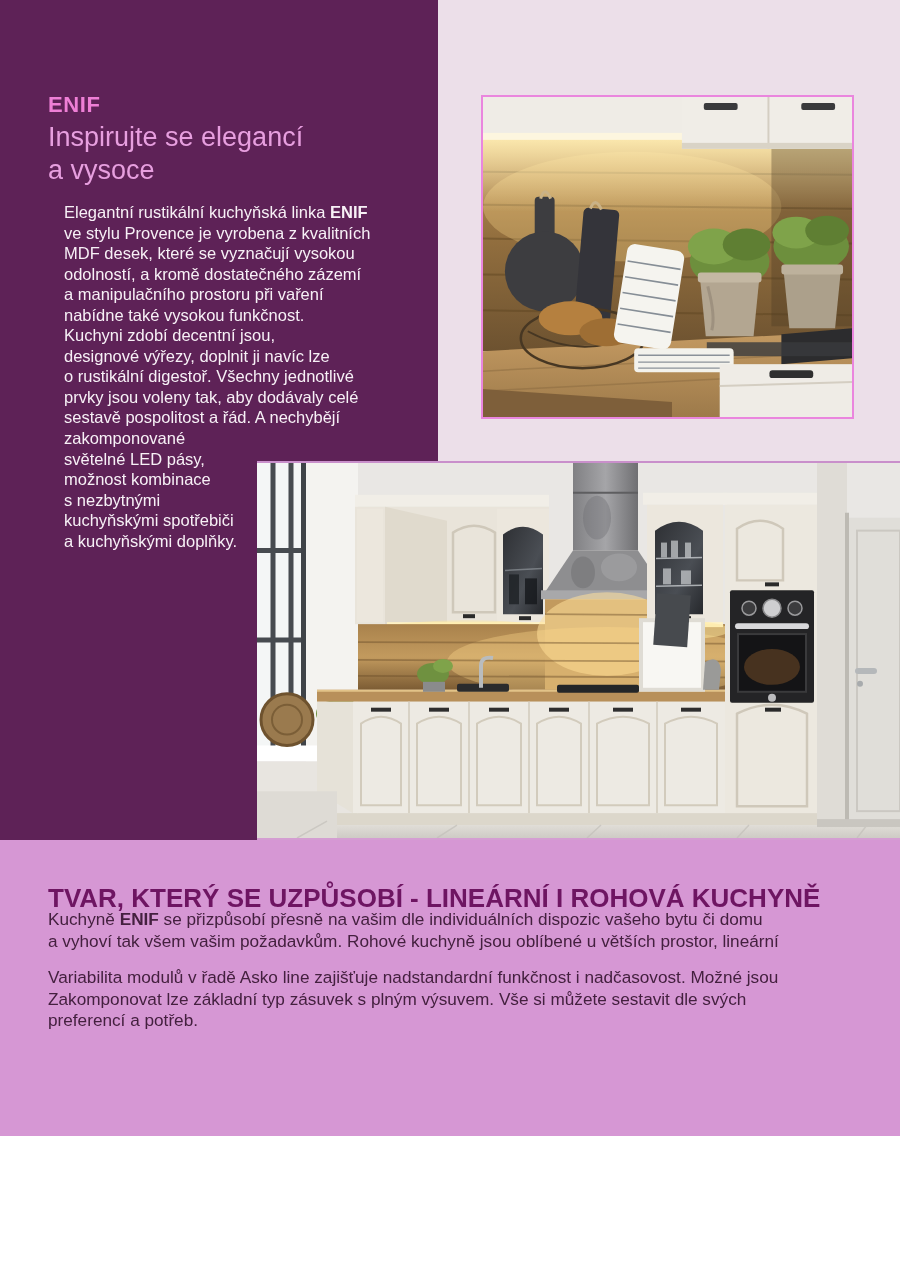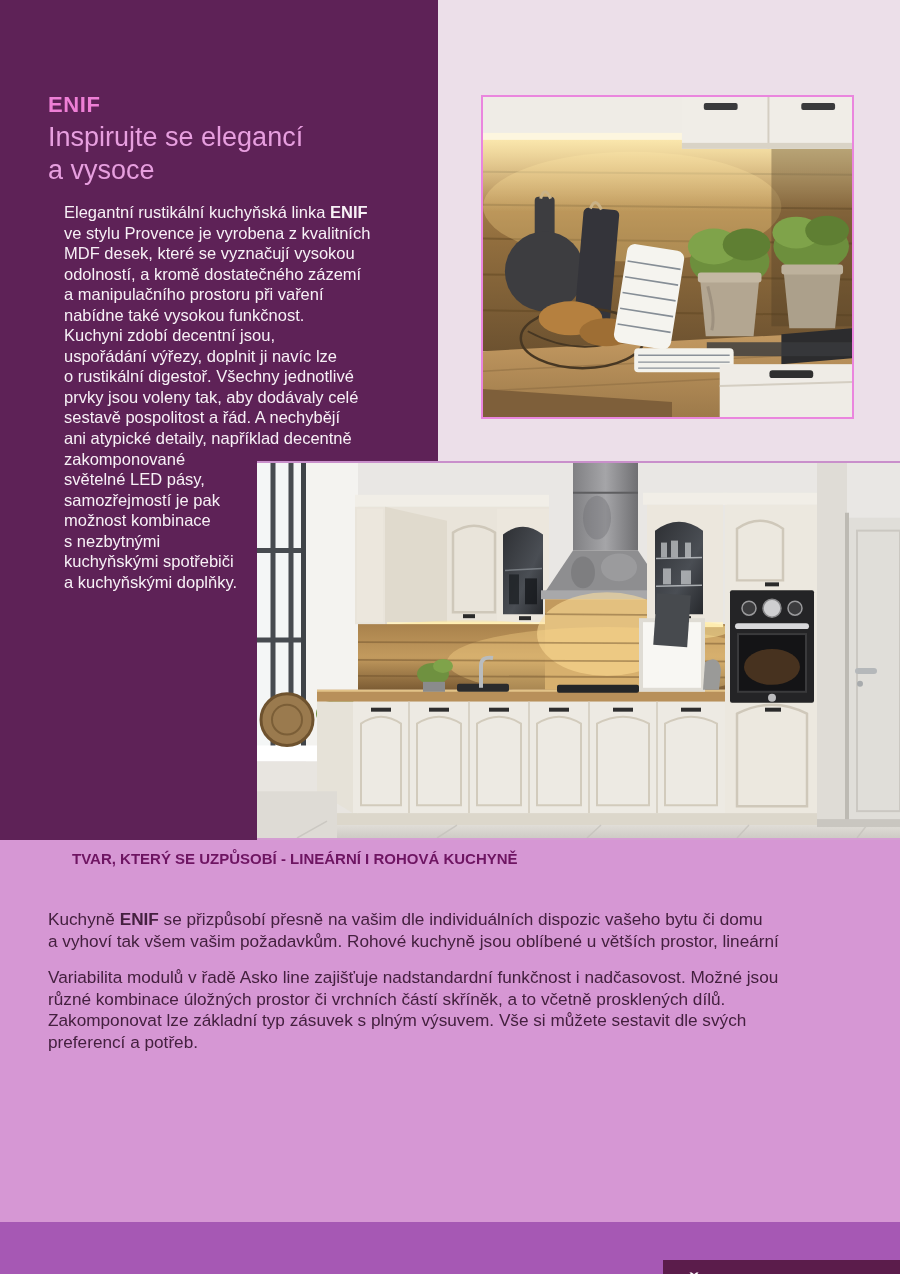--- a/index.html
+++ b/index.html
@@ -1,17 +1,17 @@
 <!DOCTYPE html>
 <html style="--block: #5e2257; --page_bg: #ecdfe9; --section_bg: #d697d4; --band: #a658b4; --badge_bg: #5b1c4b; --photo_border: #ea86de; --title_pink: #ee7fd6; --subtitle_pink: #e79fdf; --heading_purple: #6e1562; --body_dark: #44203f;"><head>
 <meta charset="utf-8">
 <style>
   html,body{margin:0;padding:0;}
   body{font-family:"Liberation Sans", sans-serif;}
-  #page{position:relative;width:900px;height:1274px;overflow:hidden;background:var(--page_bg,#ecdfe9);}
+  #page{position:relative;width:900px;height:1136px;overflow:hidden;background:var(--page_bg,#ecdfe9);}
   .abs{position:absolute;}
   .b{font-weight:700;}
 
   
   .hero-block{left:0;top:0;width:438px;height:842px;background:var(--block,#5e2257);}
   .section-bottom{left:0;top:840px;width:900px;height:382px;background:var(--section_bg,#d697d4);}
   .band{left:0;top:1222px;width:900px;height:52px;background:var(--band,#a658b4);}
   .badge{left:663px;top:1260px;width:237px;height:52px;background:var(--badge_bg,#5b1c4b);
          display:flex;align-items:center;justify-content:center;}
   .badge .slogan{color:#ffffff;font-weight:700;font-size:24px;letter-spacing:.2px;}
@@ -21,21 +21,21 @@
   .hero-subtitle{left:48px;top:121px;font-size:27px;line-height:33px;color:var(--subtitle_pink,#e79fdf);}
   .hero-body{left:48px;top:202px;font-size:16.5px;line-height:20.55px;color:#f7f0f6;}
   .hero-body div{white-space:nowrap;margin-left:16px;}
 
   
   .photo-top{left:481px;top:95px;width:373px;height:324px;border:2px solid var(--photo_border,#ea86de);box-sizing:border-box;}
   .photo-mid{left:257px;top:461px;width:643px;height:379px;border-top:2px solid #c98fcb;border-bottom:2px solid #d49ed2;box-sizing:border-box;}
   .photo-top svg,.photo-mid svg{display:block;width:100%;height:100%;}
 
   
-  .bottom-heading{left:48px;top:850px;font-size:15px;font-weight:700;color:var(--heading_purple,#6e1562);margin-left:24px;}
+  .bottom-heading{left:48px;top:883px;font-size:26px;font-weight:700;color:var(--heading_purple,#6e1562);}
   .bottom-text{left:48px;top:909px;font-size:17.2px;line-height:21.6px;color:var(--body_dark,#44203f);}
   .bottom-text .par{margin-bottom:15px;}
   .bottom-text div{white-space:nowrap;}
 </style>
 </head>
 <body>
 
 <div id="page">
 
   <div class="abs hero-block"></div>
@@ -48,28 +48,26 @@
       <div>a vysoce</div>
     </div>
   <div class="abs hero-body">
       <div><span>Elegantní rustikální kuchyňská linka </span><span class="b">ENIF</span></div>
       <div><span>ve stylu Provence je vyrobena z kvalitních</span></div>
       <div><span>MDF desek, které se vyznačují vysokou</span></div>
       <div><span>odolností, a kromě dostatečného zázemí</span></div>
       <div><span>a manipulačního prostoru při vaření</span></div>
       <div><span>nabídne také vysokou funkčnost.</span></div>
       <div><span>Kuchyni zdobí decentní jsou,</span></div>
-      <div><span>uspořádání výřezy, doplnit ji navíc lze</span></div>
+      <div><span>designové výřezy, doplnit ji navíc lze</span></div>
       <div><span>o rustikální digestoř. Všechny jednotlivé</span></div>
       <div><span>prvky jsou voleny tak, aby dodávaly celé</span></div>
       <div><span>sestavě pospolitost a řád. A nechybějí</span></div>
-      <div><span>ani atypické detaily, například decentně</span></div>
       <div><span>zakomponované</span></div>
       <div><span>světelné LED pásy,</span></div>
-      <div><span>samozřejmostí je pak</span></div>
       <div><span>možnost kombinace</span></div>
       <div><span>s nezbytnými</span></div>
       <div><span>kuchyňskými spotřebiči</span></div>
       <div><span>a kuchyňskými doplňky.</span></div>
     </div>
 
   <div class="abs photo-top">
     <svg viewBox="0 0 371 321" preserveAspectRatio="none">
       <defs>
         <linearGradient id="woodA" x1="0" y1="0" x2="0" y2="1">
@@ -343,21 +341,20 @@
   </div>
 
   <div class="abs bottom-heading">TVAR, KTERÝ SE UZPŮSOBÍ - LINEÁRNÍ I ROHOVÁ KUCHYNĚ</div>
   <div class="abs bottom-text">
       <div class="par">
         <div><span>Kuchyně </span><span class="b">ENIF</span><span> se přizpůsobí přesně na vašim dle individuálních dispozic vašeho bytu či domu</span></div>
         <div><span>a vyhoví tak všem vašim požadavkům. Rohové kuchyně jsou oblíbené u větších prostor, lineární</span></div>
       </div>
       <div class="par">
         <div><span>Variabilita modulů v řadě Asko line zajišťuje nadstandardní funkčnost i nadčasovost. Možné jsou</span></div>
-        <div><span>různé kombinace úložných prostor či vrchních částí skříněk, a to včetně prosklených dílů.</span></div>
         <div><span>Zakomponovat lze základní typ zásuvek s plným výsuvem. Vše si můžete sestavit dle svých</span></div>
         <div><span>preferencí a potřeb.</span></div>
       </div>
     </div>
 
   <div class="abs badge">
     <span class="slogan">Žijeme to s vámi</span>
   </div>
 
 </div>

